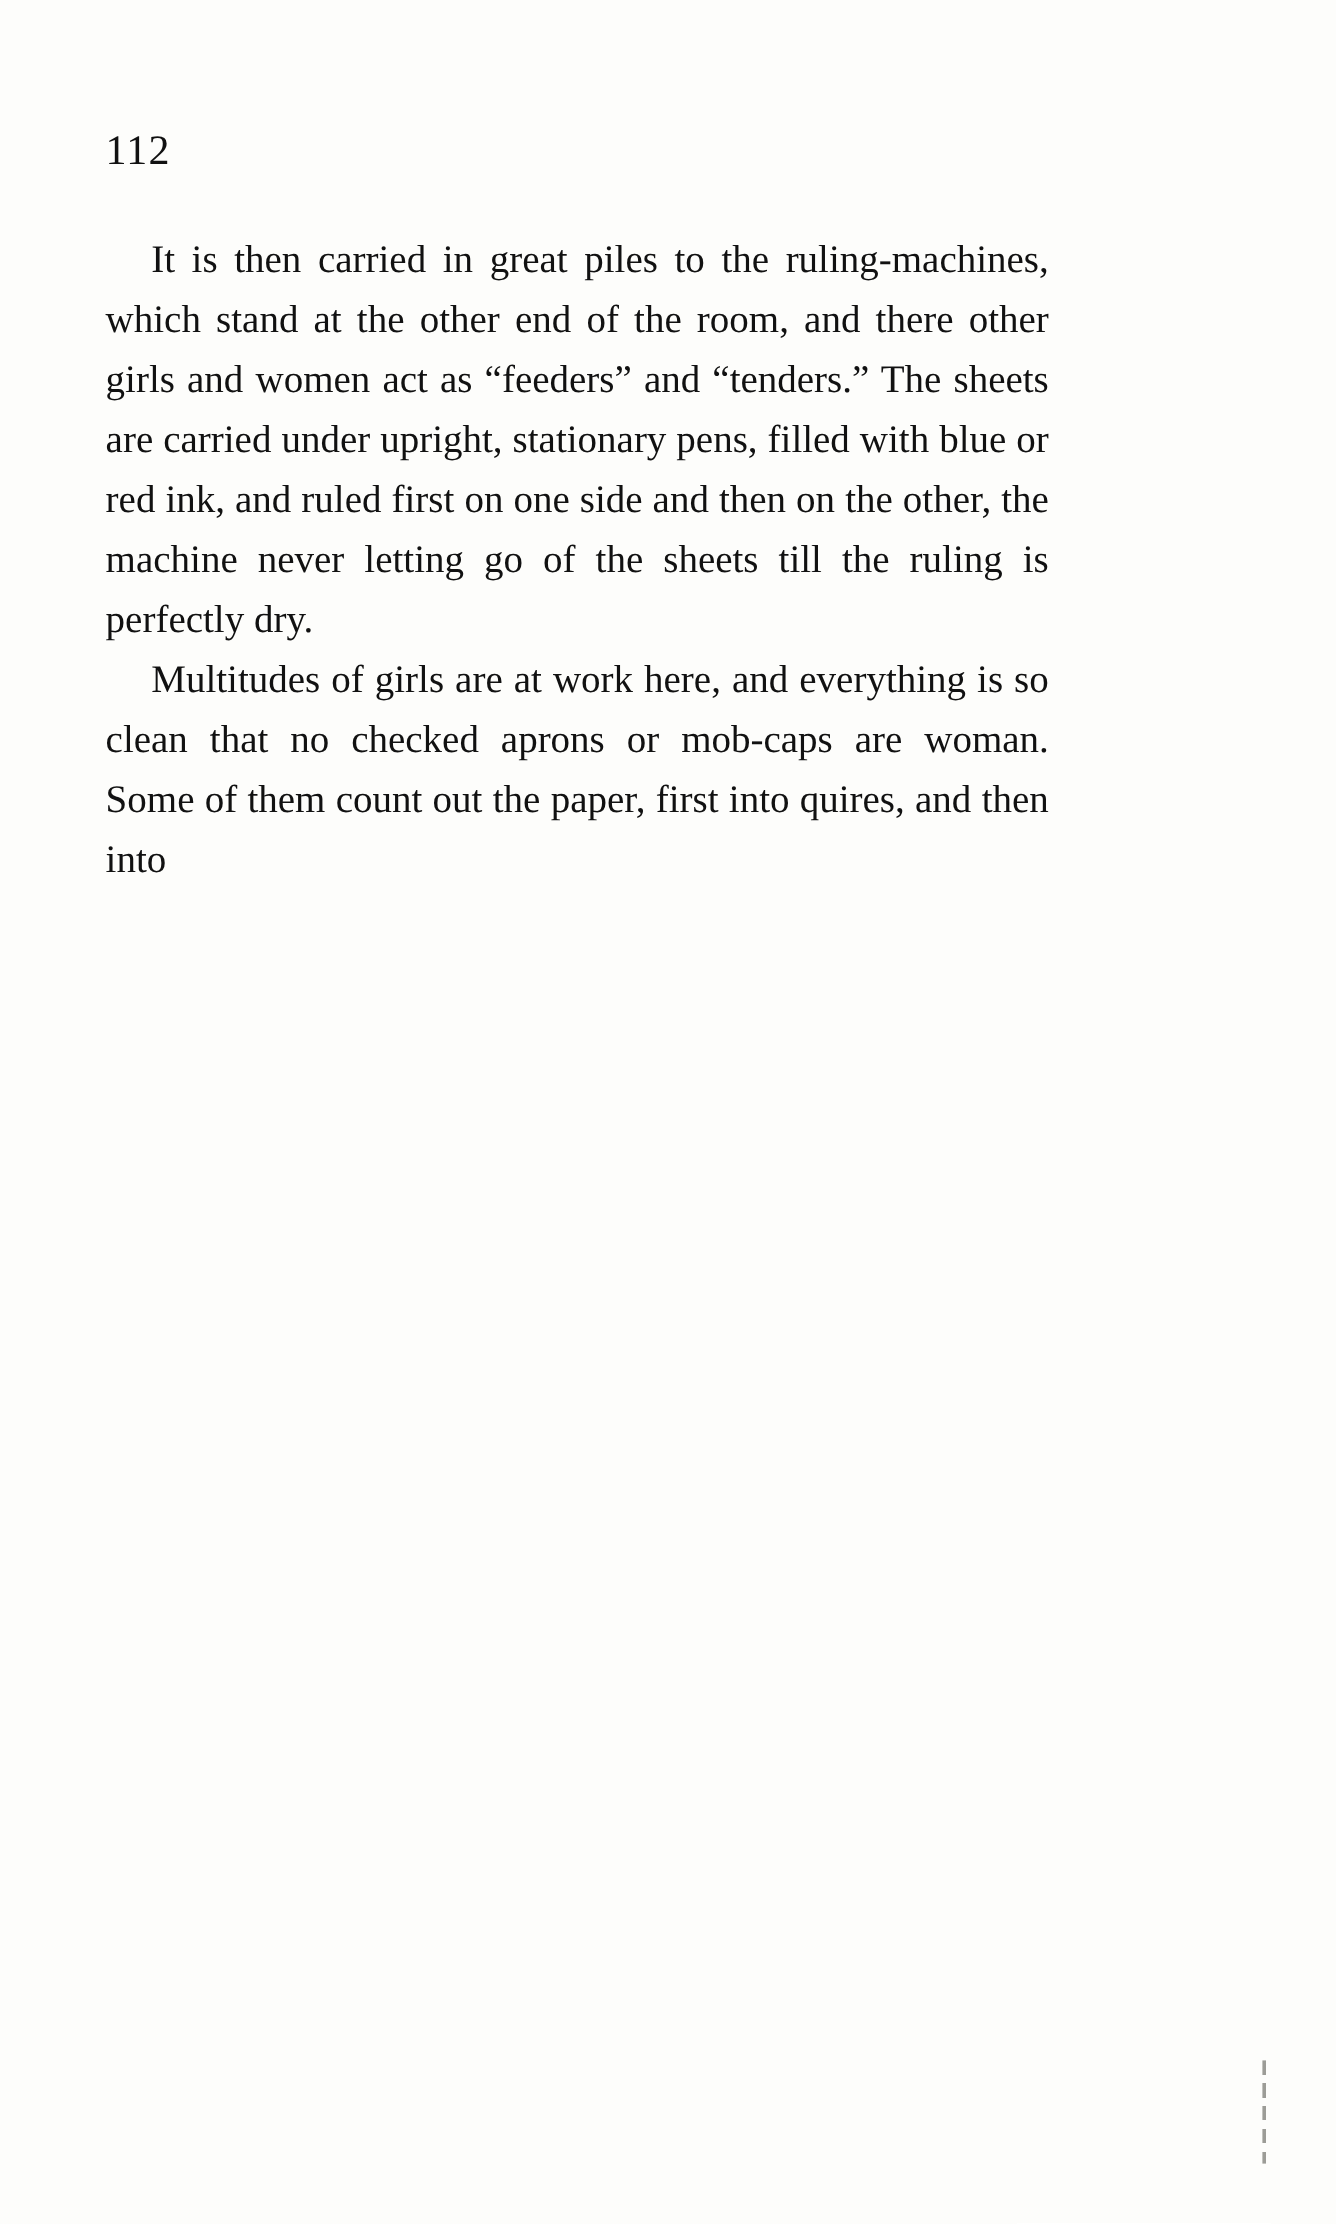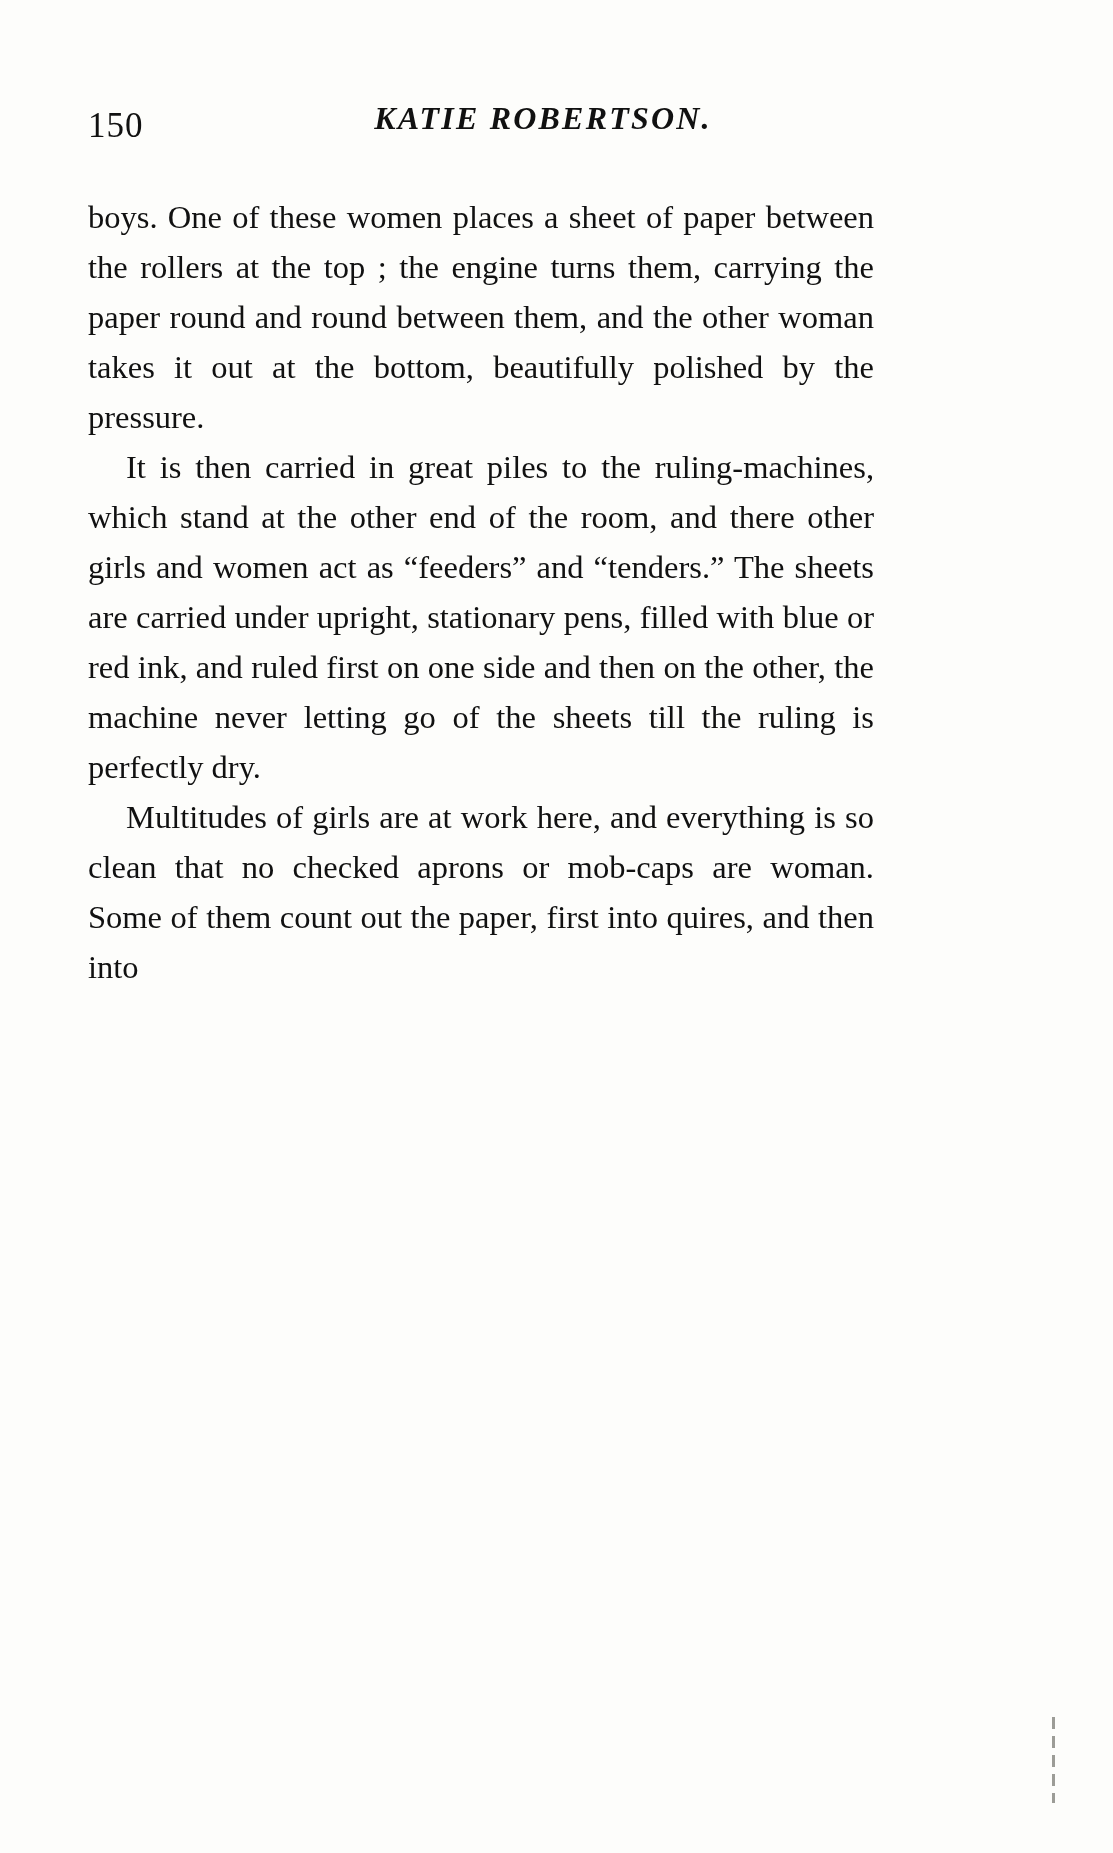--- a/index.html
+++ b/index.html
@@ -81,25 +81,23 @@
     );
     opacity: 0.85;
   }
 </style>
 </head>
 <body>
 
 <div class="page">
 
   <div class="header">
-    <div class="folio">150</div>
-    <div class="running-title">KATIE ROBERTSON.</div>
+    <div class="folio">112</div>
   </div>
 
   <div class="body-text">
-    <p class="para">boys.  One of these women places a sheet of paper between the rollers at the top ; the engine turns them, carrying the paper round and round between them, and the other woman takes it out at the bottom, beautifully polished by the pressure.</p>
     <p class="para indent">It is then carried in great piles to the ruling-machines, which stand at the other end of the room, and there other girls and women act as “feeders” and “tenders.”  The sheets are carried under upright, stationary pens, filled with blue or red ink, and ruled first on one side and then on the other, the machine never letting go of the sheets till the ruling is perfectly dry.</p>
     <p class="para indent">Multitudes of girls are at work here, and everything is so clean that no checked aprons or mob-caps are woman.  Some of them count out the paper, first into quires, and then into</p>
   </div>
 
   <div class="spine-mark"></div>
 
 </div>
 
 </body></html>

